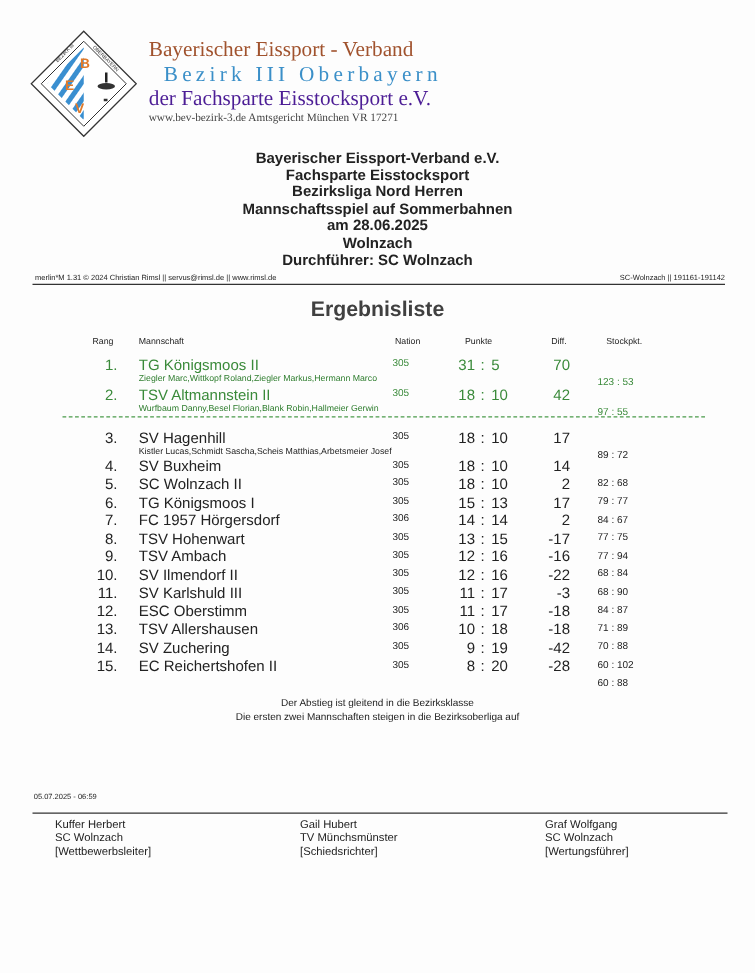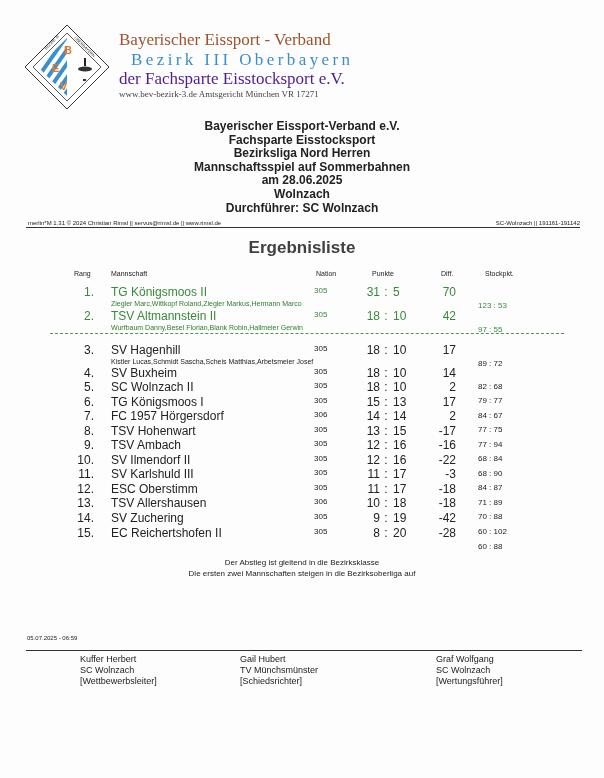--- a/index.html
+++ b/index.html
@@ -264,21 +264,21 @@
 </div>
 
 <div class="abs note">
   <div>Der Abstieg ist gleitend in die Bezirksklasse</div>
   <div>Die ersten zwei Mannschaften steigen in die Bezirksoberliga auf</div>
 </div>
 
 <div class="abs stamp">05.07.2025 - 06:59</div>
 <div class="abs foot-line"></div>
 
-<div class="abs sig" style="left:44px;margin-left:36px;">
+<div class="abs sig" style="left:44px;">
   <div>Kuffer Herbert</div>
   <div>SC Wolnzach</div>
   <div>[Wettbewerbsleiter]</div>
 </div>
 <div class="abs sig" style="left:240px;">
   <div>Gail Hubert</div>
   <div>TV Münchsmünster</div>
   <div>[Schiedsrichter]</div>
 </div>
 <div class="abs sig" style="left:436px;">

